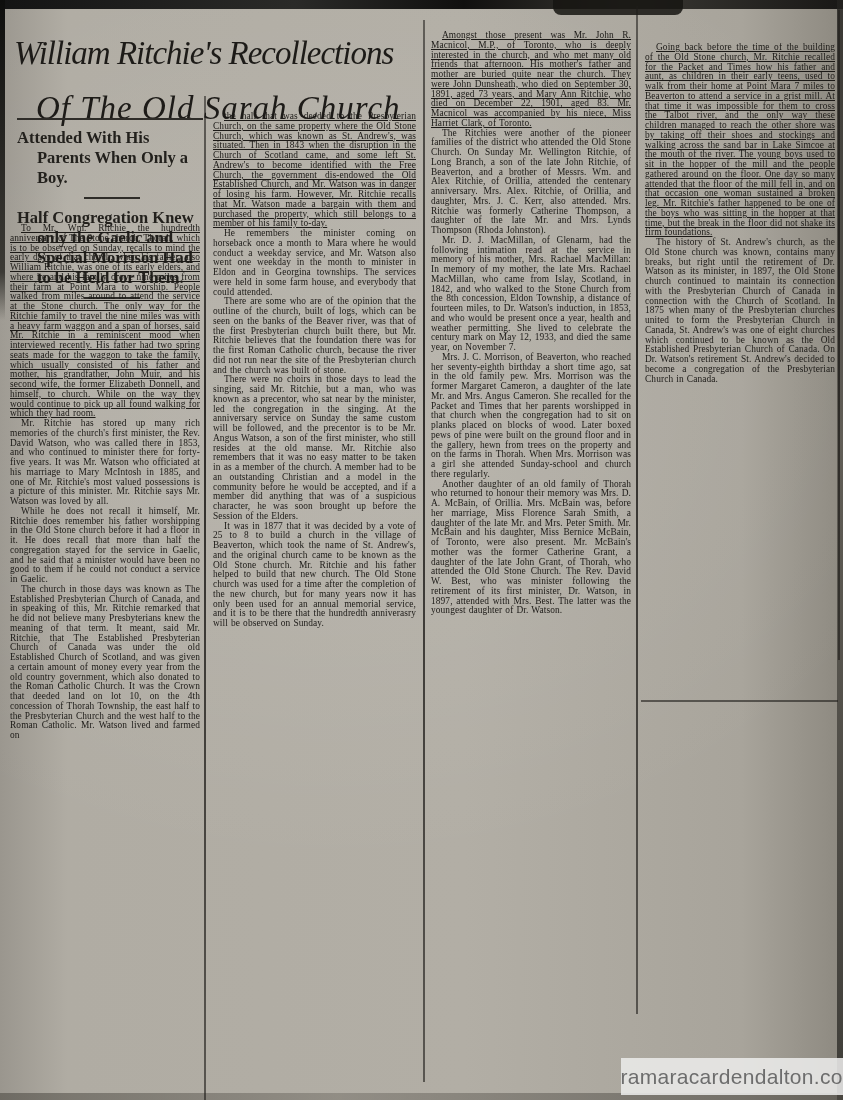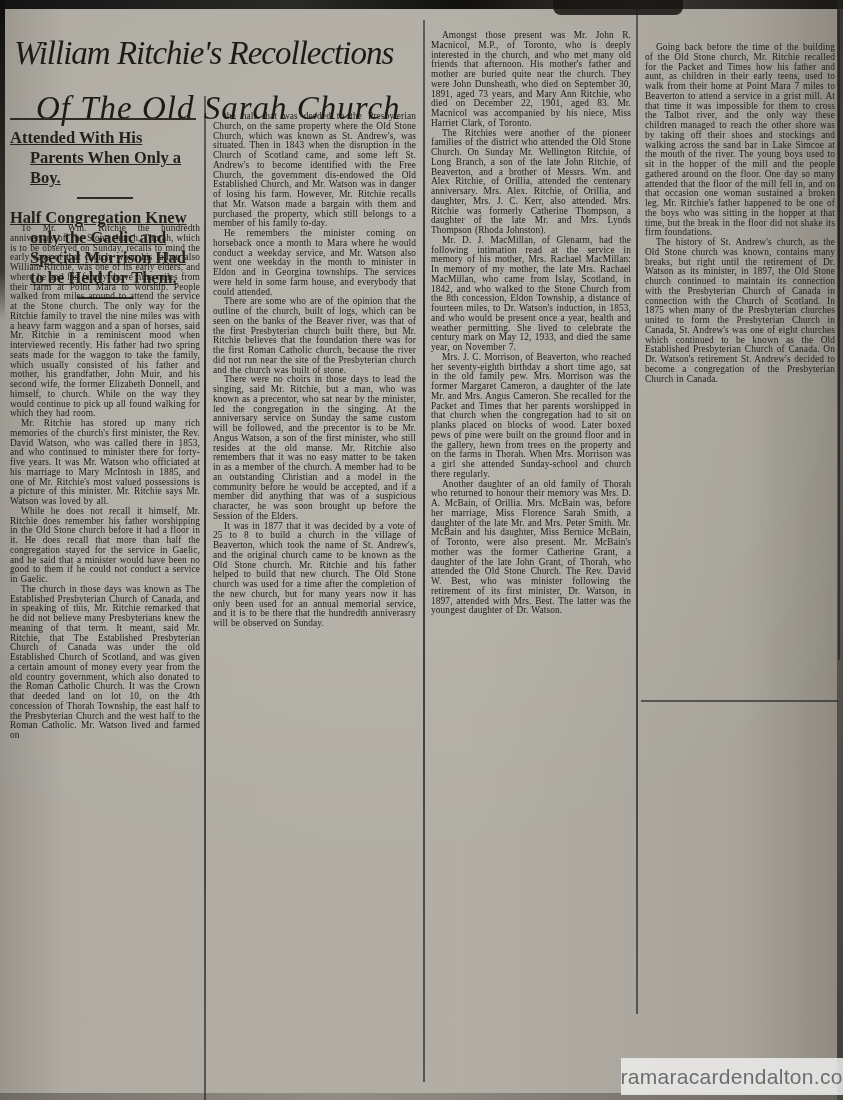--- a/index.html
+++ b/index.html
@@ -24,32 +24,32 @@
 
   
   .masthead{position:absolute;left:14px;top:26px;width:412px;color:#1d1b18;}
   .masthead .l1,.masthead .l2{
     font-style:italic;font-weight:normal;font-size:33px;line-height:55px;
     letter-spacing:-1px;white-space:nowrap;
   }
   .masthead .l2{padding-left:22px;letter-spacing:1px;}
 
   
-  .deck{position:absolute;left:10px;top:118px;width:190px;color:#23211d;text-decoration:underline;}
+  .deck{position:absolute;left:17px;top:118px;width:190px;color:#23211d;}
   .rule-wide{border:0;border-top:2px solid #2e2c28;margin:0 0 8px 0;width:186px;}
   .subhead{font-weight:bold;font-size:16.5px;line-height:20px;padding-left:20px;text-indent:-20px;margin:0;}
   .rule-short{border:0;border-top:2px solid #2e2c28;width:56px;margin:9px auto 9px auto;}
 
   
   .col{
     position:absolute;color:#1c1a17;font-size:9.4px;line-height:9.75px;
     text-align:justify;letter-spacing:.1px;word-spacing:.6px;overflow:hidden;
   }
   .col p{margin:0;text-indent:11px;}
-  .col p:first-child{text-indent:11px;}
+  .col p:first-child{text-indent:11px;text-decoration:underline;}
   #col1{left:10px;top:224px;width:190px;height:872px;}
   #col2{left:213px;top:112px;width:203px;height:948px;}
   #col3{left:431px;top:31px;width:200px;height:986px;}
   #col4{left:645px;top:43px;width:190px;height:650px;}
 
   
   .vrule{position:absolute;width:2px;background:linear-gradient(180deg,rgba(30,28,25,.55),rgba(30,28,25,.9) 30%,rgba(30,28,25,.6));}
   #vr1{left:204px;top:96px;height:1004px;}
   #vr2{left:423px;top:20px;height:1062px;}
   #vr3{left:636px;top:6px;height:1008px;}

